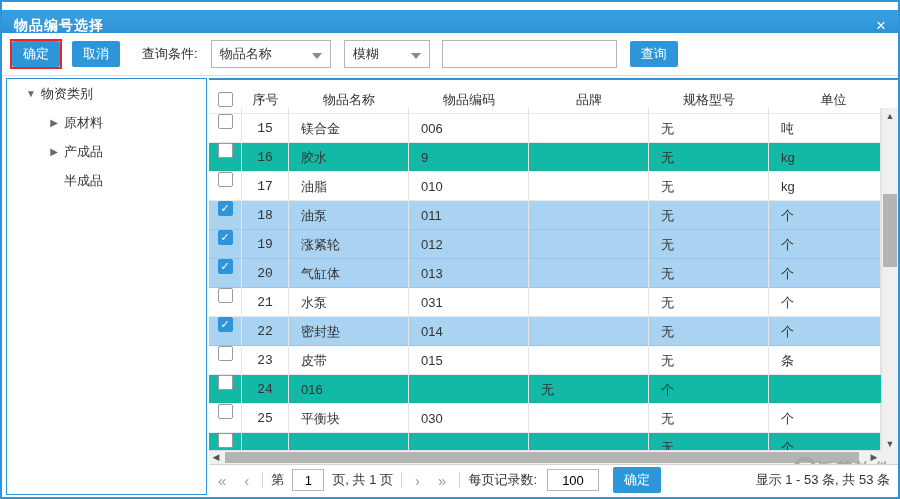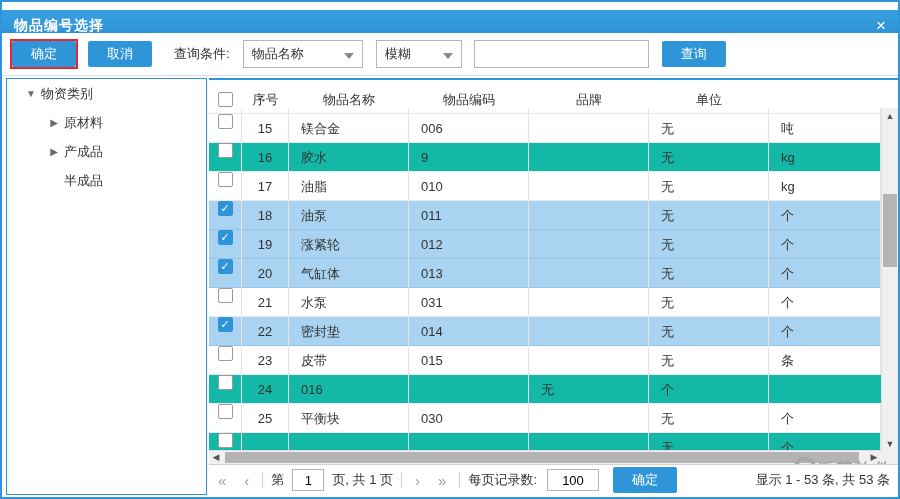--- a/index.html
+++ b/index.html
@@ -6,21 +6,21 @@
   html,body { width:900px; height:499px; font-family:"Liberation Sans","DejaVu Sans",sans-serif; background:#fff; }
   .dialog { position:relative; width:900px; height:499px; border:2px solid #2e95d8; background:#fff; overflow:hidden; }
 
   
   .titlebar { position:absolute; left:0; top:8px; right:0; height:31px; background:linear-gradient(#38a0e0,#2b8fd3); display:flex; align-items:center; padding:0 12px; }
   .titlebar .title { color:#fff; font-size:14px; font-weight:bold; letter-spacing:1px; }
   .titlebar .close { margin-left:auto; color:#fff; font-size:17px; line-height:1; cursor:pointer; font-weight:normal; }
 
   
   .toolbar { position:absolute; left:0; top:31px; right:0; height:43px; background:#fff; border-bottom:1px solid #cfe3f3; display:flex; align-items:center; }
-  .btn-blue { background:#2e95d8; color:#fff; border:none; font-size:13px; height:26px; padding:0 19px; border-radius:2px; cursor:pointer; font-family:inherit; }
+  .btn-blue { background:#2e95d8; color:#fff; border:none; font-size:13px; height:26px; padding:0 11px; border-radius:2px; cursor:pointer; font-family:inherit; }
   .confirm-wrap { margin-left:8px; border:2px solid #e8262b; padding:0; line-height:0; }
   .tb-cancel { margin-left:10px;font-family:Liberation Mono, monospace; }
   .tb-label { margin-left:22px; font-size:13px; color:#333; }
   .select { position:relative; height:28px; border:1px solid #b6b6b6; background:#fff; display:flex; align-items:center; padding:0 22px 0 8px; font-size:13px; color:#333; margin-left:13px; cursor:pointer; }
   .select .caret { position:absolute; right:8px; top:12px; width:0; height:0; border-left:5px solid transparent; border-right:5px solid transparent; border-top:6px solid #8a8a8a; }
   .sel-field { width:120px; }
   .sel-mode { width:86px; }
   .tb-input { margin-left:12px; width:175px; height:28px; border:1px solid #b6b6b6; font-size:13px; padding:0 6px; font-family:inherit; }
   .tb-search { margin-left:13px; }
 
@@ -42,21 +42,21 @@
   .checkbox.checked { background:#2e95d8; border-color:#2e95d8; color:#fff; font-size:11px; font-weight:bold; }
   .tbody { position:absolute; left:0; top:28px; width:672px; height:344px; overflow:hidden; }
   .trow { height:29px; border-bottom:1px solid #e9e9e9; font-size:13px; color:#333; background:#fff; }
   .trow.alt { background:#14b8a6; }
   .trow.selected { background:#a9d3f0; border-bottom-color:#97c6e9; }
   .trow .cell { border-right:1px solid #e4e4e4; height:29px; line-height:29px; }
   .trow .cell.cb { border-right:1px solid #e4e4e4; height:29px; }
   .trow.sliver { height:6px; }
   .trow.sliver .cell { height:6px; }
   .trow.partial { height:18px; overflow:hidden; }
-  .c-num { text-align:center; }
+  .c-num { text-align:center;font-family:Liberation Mono, monospace; }
   .c-left { padding-left:12px; text-align:left; }
   .thead .cell { border-right:0; }
 
   
   .vscroll { position:absolute; right:0; top:28px; width:17px; height:344px; background:#f0f0f0; border-left:1px solid #e0e0e0; }
   .vscroll .arr { position:absolute; left:0; width:16px; height:16px; color:#555; font-size:9px; text-align:center; line-height:16px; cursor:pointer; }
   .vscroll .up { top:0; }
   .vscroll .down { bottom:0; }
   .vscroll .thumb { position:absolute; left:1px; width:14px; top:86px; height:73px; background:#b4b4b4; cursor:pointer; }
   .hscroll { position:absolute; left:0; bottom:31px; height:14px; width:672px; background:#f0f0f0; border-top:1px solid #e0e0e0; }
@@ -133,20 +133,21 @@
 
   <div class="table-panel">
     <div class="grid-row thead">
       <span class="cell cb">
           <span class="checkbox"></span>
         </span>
       <span class="cell">序号</span>
       <span class="cell">物品名称</span>
       <span class="cell">物品编码</span>
       <span class="cell">品牌</span>
+      <span class="cell">规格型号</span>
       <span class="cell">单位</span>
     </div>
 
     <div class="tbody" id="tbody">
         <div class="grid-row trow sliver">
           <span class="cell"></span>
           <span class="cell"></span>
           <span class="cell"></span>
           <span class="cell"></span>
           <span class="cell"></span>

